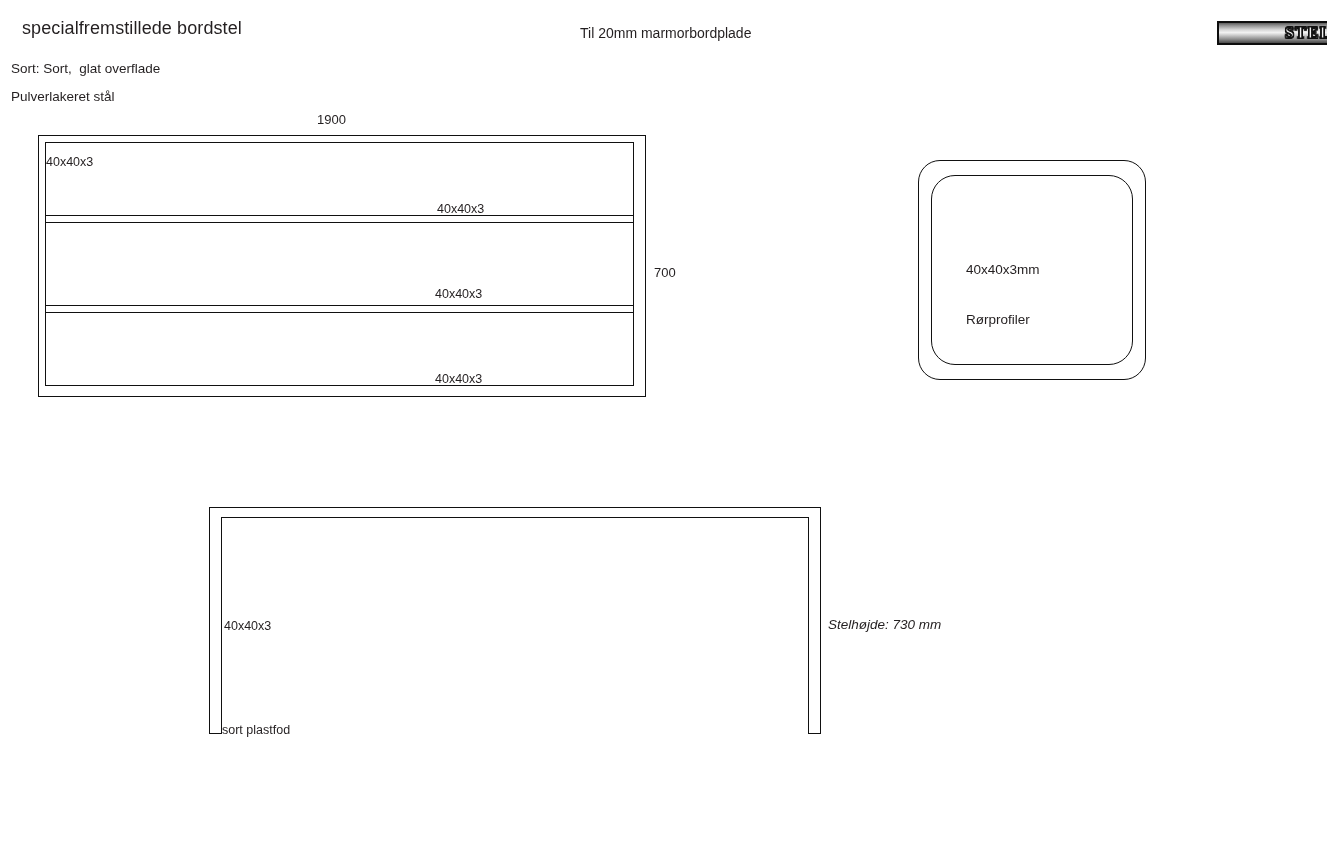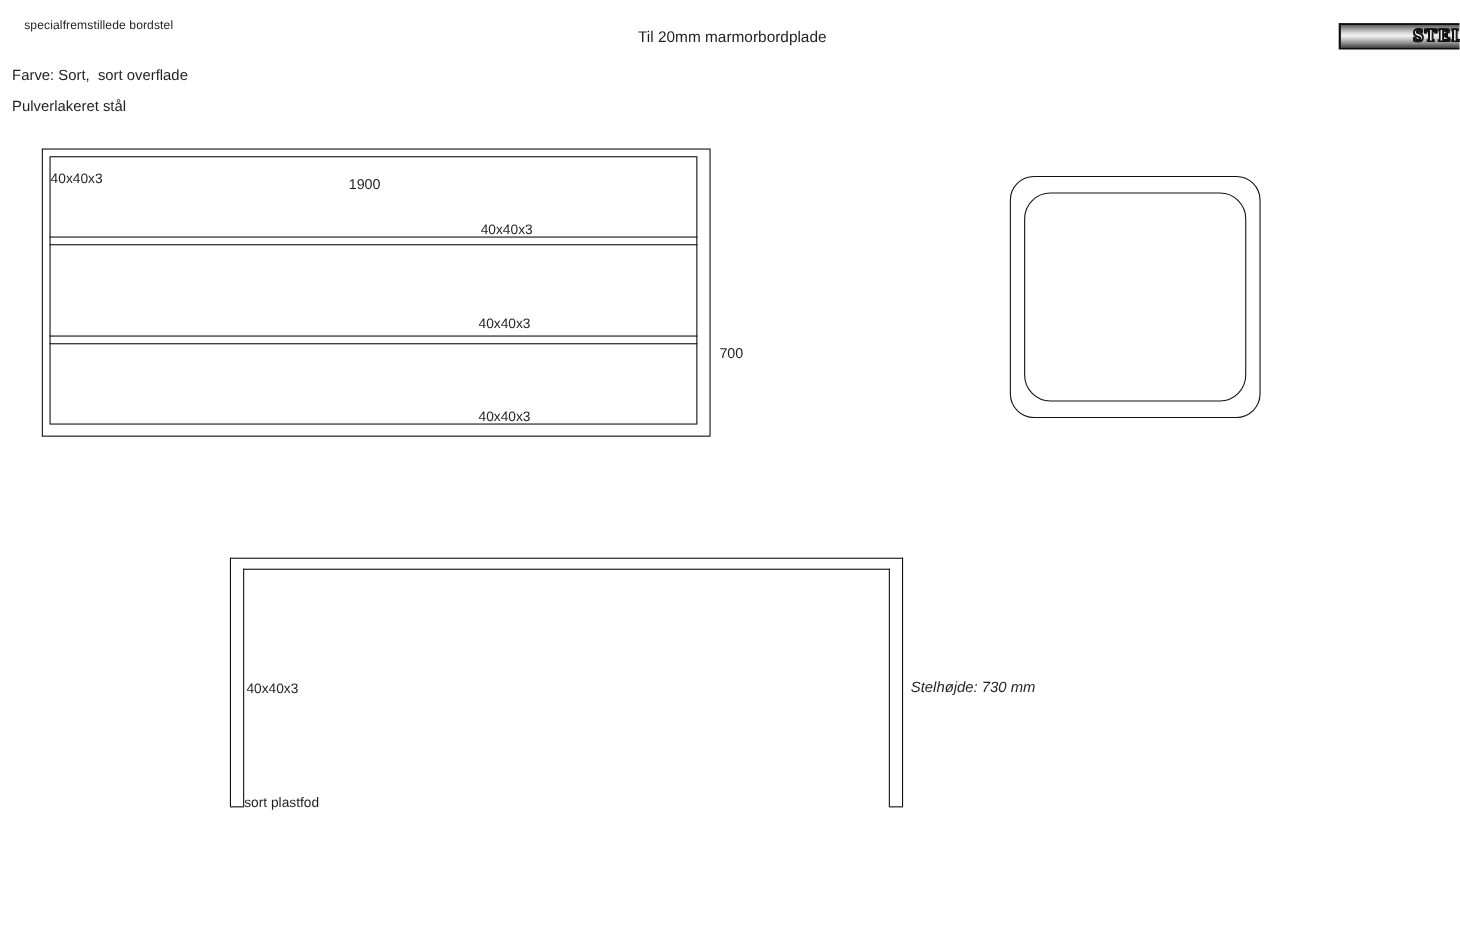--- a/index.html
+++ b/index.html
@@ -23,21 +23,21 @@
     position: absolute;
     white-space: pre;
     line-height: 1.25;
     color: #231f20;
   }
 
   
   #title-main {
     left: 22px;
     top: 17px;
-    font-size: 11px;
+    font-size: 18px;
     letter-spacing: 0.1px;
   }
   #title-sub1 {
     left: 11px;
     top: 41px;
     font-size: 13.5px;
     margin-top: 48px;
   }
   #title-sub2 {
     left: 11px;
@@ -97,21 +97,21 @@
     position: absolute;
     width: 0;
     border-left: 1px solid #111111;
   }
 
   
   #plan-outer { left: 38px; top: 135px; width: 608px; height: 262px; }
   #plan-inner { left: 45px; top: 142px; width: 589px; height: 244px; }
   .plan-sep { left: 45px; width: 589px; }
 
-  .dim-label { font-size: 13px; color: #231f20; margin-top: 48px; }
+  .dim-label { font-size: 13px; color: #231f20; }
   #dim-1900 { left: 317px; top: 112px; }
   #dim-900 { left: 654px; top: 265px; }
 
   .profile-label { font-size: 12.5px; color: #231f20; }
   #plan-lbl-0 { left: 46px; top: 155px; }
   #plan-lbl-1 { left: 437px; top: 202px; }
   #plan-lbl-2 { left: 435px; top: 287px; }
   #plan-lbl-3 { left: 435px; top: 372px; }
 
   
@@ -147,21 +147,21 @@
 </style>
 </head>
 <body>
 
 <div id="canvas">
 
   <div class="txt" id="title-main">specialfremstillede bordstel</div>
 
   <div class="txt" id="title-sub1">Pulverlakeret stål</div>
 
-  <div class="txt" id="title-sub2">Farve: Sort,  sort overflade</div>
+  <div class="txt" id="title-sub2">Sort: Sort,  glat overflade</div>
 
   <div class="txt" id="header-center">Til 20mm marmorbordplade</div>
 
   <div id="logo">
     <span id="logo-text">STELBO</span>
   </div>
 
   <div class="rect" id="plan-outer"></div>
 
   <div class="rect" id="plan-inner"></div>
@@ -181,20 +181,24 @@
   <div class="txt profile-label" id="plan-lbl-1">40x40x3</div>
 
   <div class="txt profile-label" id="plan-lbl-2">40x40x3</div>
 
   <div class="txt profile-label" id="plan-lbl-3">40x40x3</div>
 
   <div class="rect" id="tube-outer"></div>
 
   <div class="rect" id="tube-inner"></div>
 
+  <div class="txt" id="tube-label">
+    <span>40x40x3mm</span>
+    <span>Rørprofiler</span>
+  </div>
 
   <div class="hline" id="elev-out-top"></div>
   <div class="vline" id="elev-out-left"></div>
   <div class="vline" id="elev-out-right"></div>
   <div class="hline" id="elev-out-lfoot"></div>
   <div class="hline" id="elev-out-rfoot"></div>
 
   <div class="hline" id="elev-in-top"></div>
   <div class="vline" id="elev-in-left"></div>
   <div class="vline" id="elev-in-right"></div>

